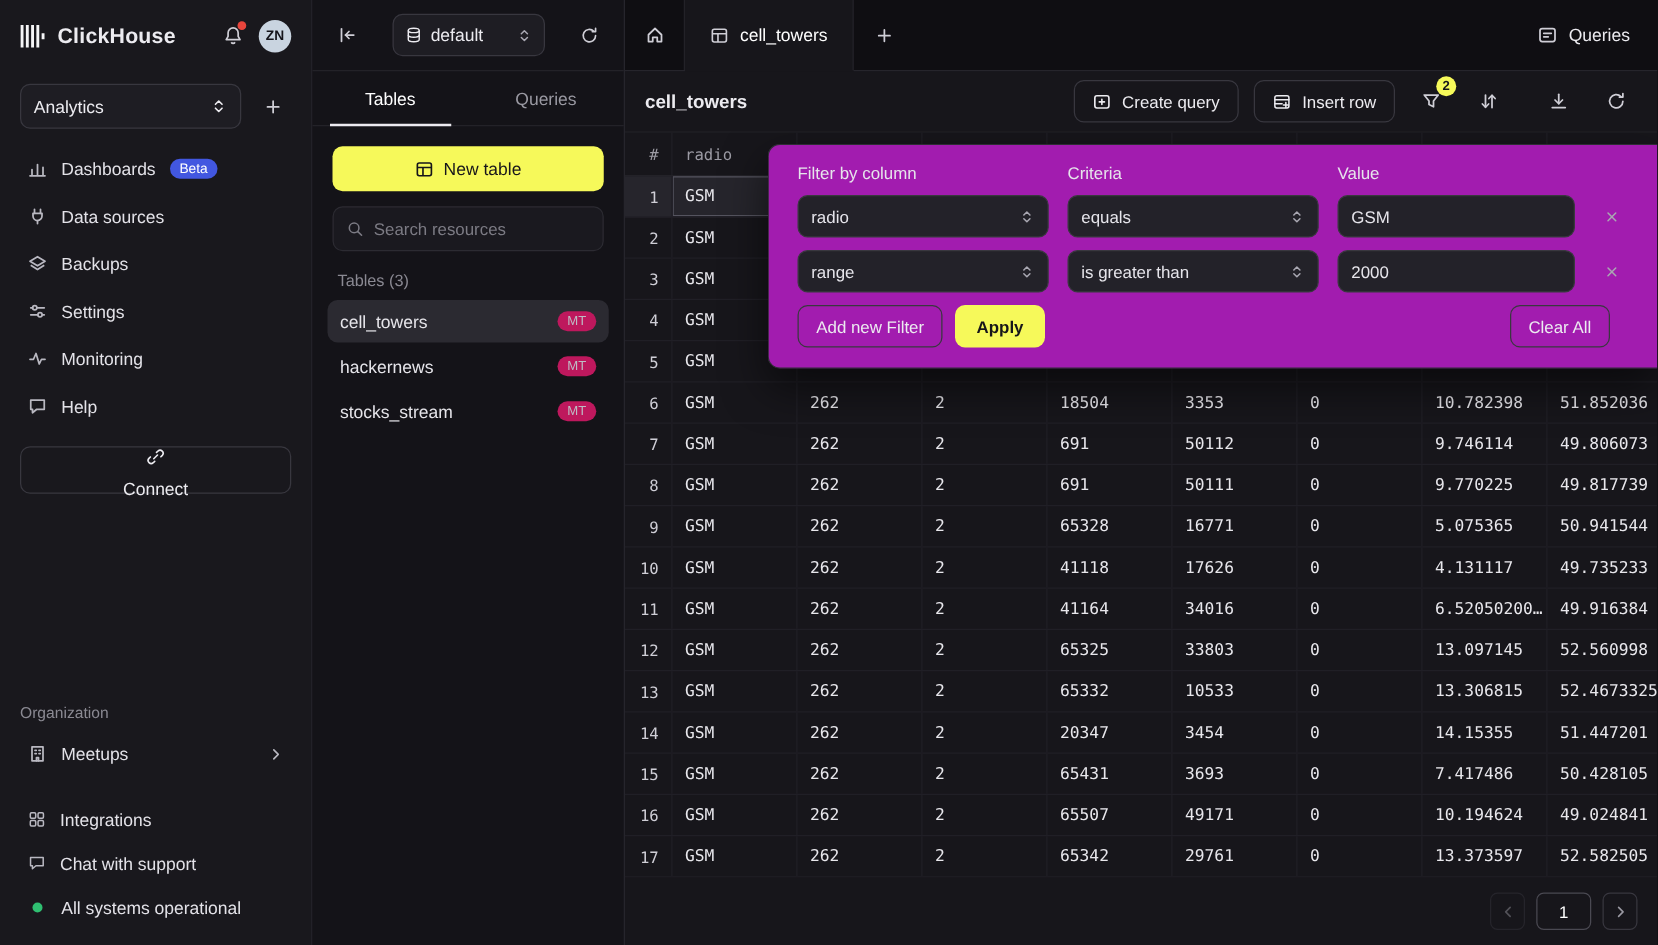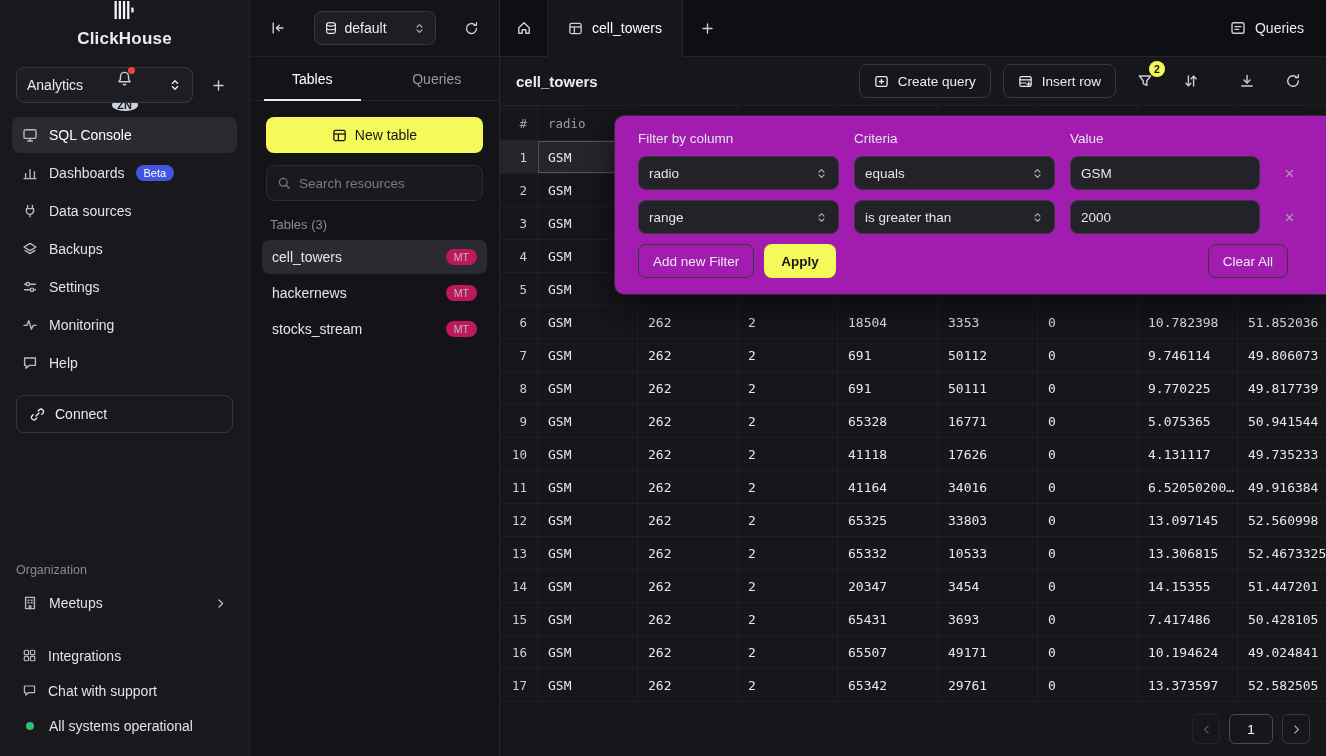--- a/index.html
+++ b/index.html
@@ -3,40 +3,40 @@
 <meta charset="utf-8">
 <style>
   * { margin:0; padding:0; box-sizing:border-box; }
   html,body { width:1326px; height:756px; overflow:hidden; background:#0f0e12; color:#ecebf0;
     font-family:"Liberation Sans", sans-serif; font-size:14px; }
   svg { display:block; }
   .app { display:flex; width:1326px; height:756px; }
 
   
   .sidebar { width:250px; background:#19181d; border-right:1px solid #26252c; display:flex; flex-direction:column; }
-  .side-header { height:57px; display:flex; align-items:center; padding:0 16px; gap:9px;flex-direction:column; }
+  .side-header { height:57px; display:flex; align-items:center; padding:0 16px; gap:9px; }
   .brand { font-weight:bold; font-size:17px; letter-spacing:.2px; }
   .side-header .spacer { margin-left:auto; }
   .bell-wrap { position:relative; color:#cfced6; padding:3px; }
   .bell-dot { position:absolute; top:0; right:1px; width:7px; height:7px; border-radius:50%; background:#e8453c; }
   .avatar { width:26px; height:26px; border-radius:50%; background:#c9d4e0; color:#15141a; font-size:11px; font-weight:bold;
     display:flex; align-items:center; justify-content:center; }
   .workspace-row { display:flex; align-items:center; gap:10px; padding:10px 16px 14px; }
   .select-pill { flex:1; height:36px; background:#1e1d23; border:1px solid #38373f; border-radius:8px;
     display:flex; align-items:center; justify-content:space-between; padding:0 10px; color:#ecebf0; cursor:pointer; }
   .icon { color:inherit; display:inline-flex; }
   .plainbtn { display:flex; align-items:center; justify-content:center; width:30px; height:30px; color:#cfced6; cursor:pointer; border-radius:6px; }
   .nav { padding:0 12px; display:flex; flex-direction:column; gap:2px; }
   .nav-item { height:36px; display:flex; align-items:center; gap:11px; padding:0 10px; border-radius:8px; color:#e3e2e8; cursor:pointer; }
   .nav-item .icon { color:#b9b8c1; }
   .nav-item.active { background:#2b2a31; color:#ffffff; }
   .badge-beta { background:#4257e0; color:#fff; font-size:11px; padding:2px 8px; border-radius:10px; }
   .connect-wrap { padding:14px 16px; }
   .connect-btn { width:100%; height:38px; border:1px solid #38373f; border-radius:8px; display:flex; align-items:center;
-    gap:10px; padding:0 13px; color:#ecebf0; cursor:pointer; background:transparent; font-size:14px; }
+    gap:10px; padding:0 13px; color:#ecebf0; cursor:pointer; background:transparent; font-size:14px;flex-direction:column; }
   .side-flex { flex:1; }
   .section-label { padding:0 16px 8px; color:#8a8992; font-size:12.5px; }
   .side-footer { padding:6px 12px 14px; display:flex; flex-direction:column; gap:2px; }
   .foot-item { height:33px; display:flex; align-items:center; gap:11px; padding:0 10px; border-radius:8px; color:#e3e2e8; cursor:pointer; }
   .foot-item .icon { color:#b9b8c1; }
   .status-dot { width:8px; height:8px; border-radius:50%; background:#2fbf71; margin:0 4px; }
   .chev-end { margin-left:auto; color:#9a99a2; }
 
   
   .explorer { width:250px; background:#141318; border-right:1px solid #26252c; display:flex; flex-direction:column; }
@@ -168,29 +168,20 @@
         </span>
       </div>
       <span class="plainbtn">
         <svg width="15" height="15" viewBox="0 0 16 16" fill="none" stroke="currentColor" stroke-width="1.5" stroke-linecap="round">
             <path d="M8 3.2v9.6M3.2 8h9.6"></path>
           </svg>
       </span>
     </div>
 
     <nav class="nav">
-      <div class="nav-item active">
-        <span class="icon">
-          <svg width="16" height="16" viewBox="0 0 16 16" fill="none" stroke="currentColor" stroke-width="1.4" stroke-linecap="round" stroke-linejoin="round">
-              <rect x="2" y="2.8" width="12" height="8.6" rx="1.5"></rect>
-              <path d="M8 11.4V14M5.6 14h4.8"></path>
-            </svg>
-        </span>
-        <span>SQL Console</span>
-      </div>
       <div class="nav-item">
         <span class="icon">
           <svg width="16" height="16" viewBox="0 0 16 16" fill="none" stroke="currentColor" stroke-width="1.4" stroke-linecap="round">
               <path d="M3.6 13V8.6M8 13V4.6M12.4 13V6.8"></path>
               <path d="M2 13.6h12"></path>
             </svg>
         </span>
         <span>Dashboards</span>
         <span class="badge-beta">Beta</span>
       </div>

